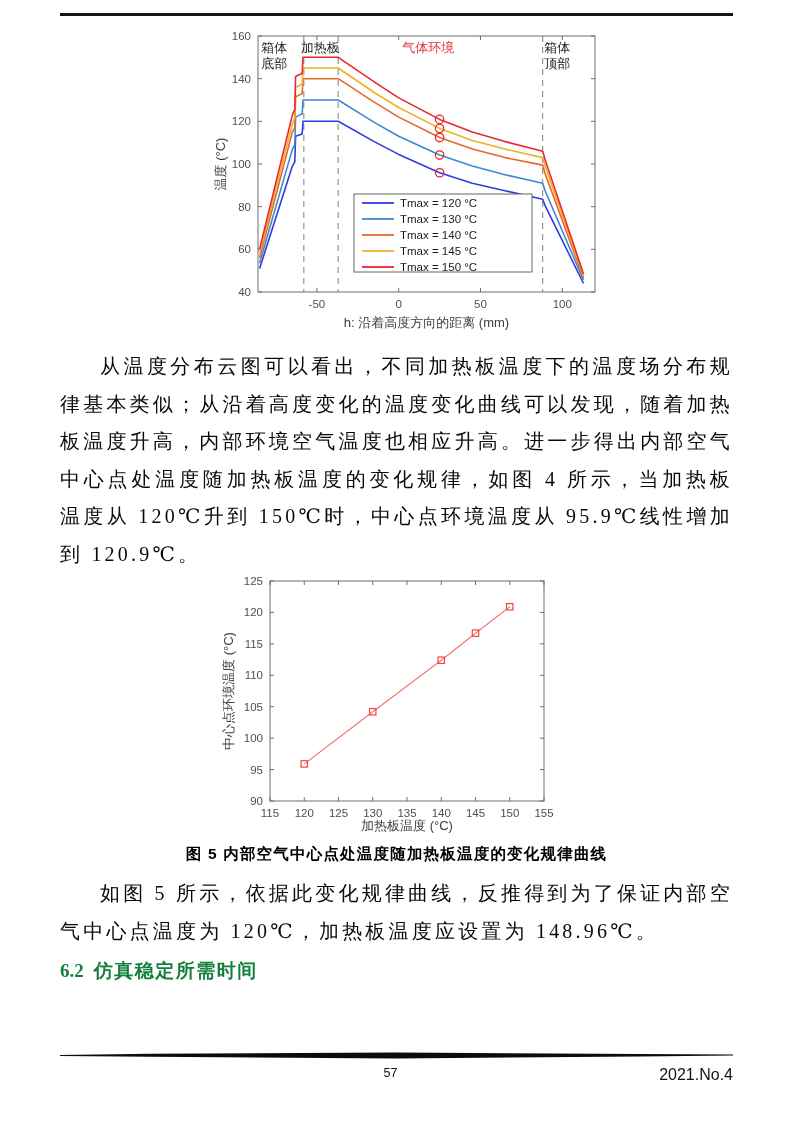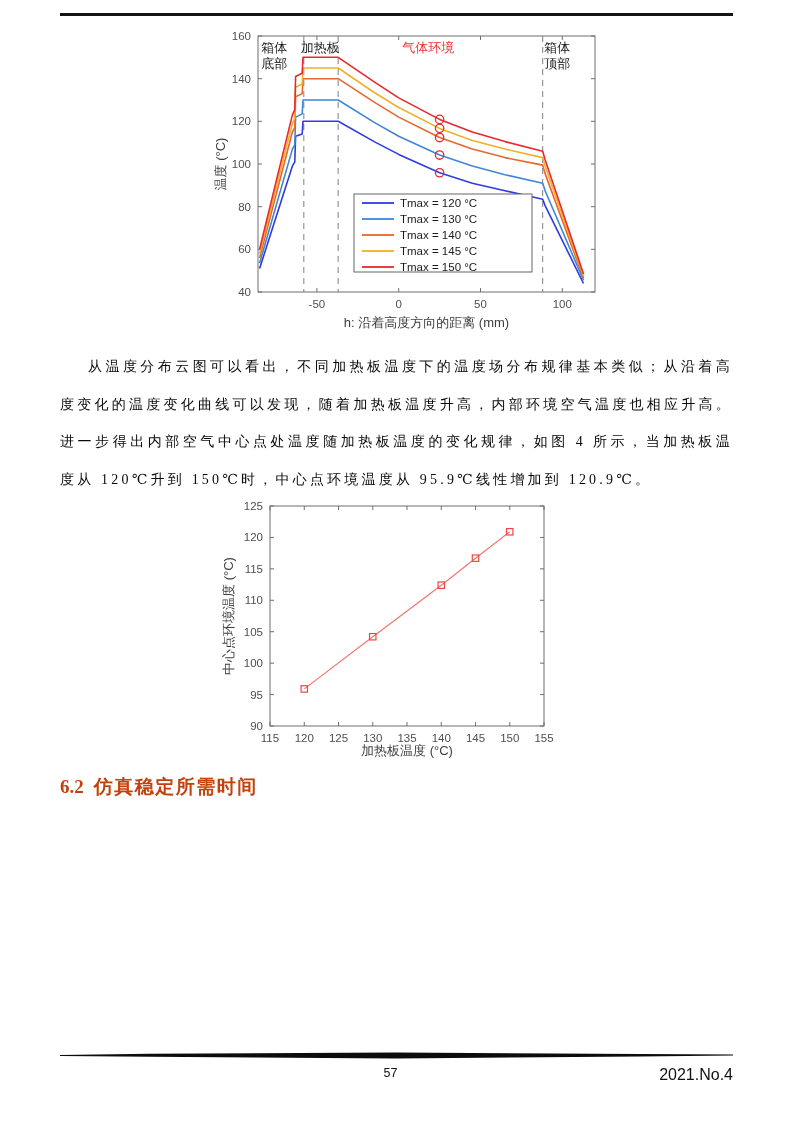--- a/index.html
+++ b/index.html
@@ -33,32 +33,32 @@
     margin-top:3px;
     text-align:center;
     font-family:"Liberation Sans","DejaVu Sans",sans-serif;
     font-weight:bold;
     font-size:15.5px;
     letter-spacing:1.2px;
     color:#000;
   }
   .para{
     margin:10px 0 0 0;
-    font-size:14px;
+    font-size:20px;
     line-height:37.5px;
     letter-spacing:3.2px;
     text-align:justify;
     text-indent:2em;
     color:#0a0a0a;
   }
   .section-heading{
     margin-top:8px;
     font-size:19px;
     font-weight:bold;
-    color:#c2410c;
+    color:#15803d;
   }
   .section-heading .sec-num{
     font-family:"Liberation Serif","DejaVu Serif",serif;
     letter-spacing:0;
   }
   .section-heading .sec-title{
     font-family:"Liberation Sans","DejaVu Sans",sans-serif;
     margin-left:10px;
     letter-spacing:1.5px;
   }
@@ -238,22 +238,24 @@
           <polyline points="84.3,190.9 152.8,138.7 221.3,87.2 255.5,60.2 289.8,33.8" fill="none" stroke="#f4726d" stroke-width="1.1" stroke-linejoin="round"></polyline>
           <rect x="81.05" y="187.7142857142857" width="6.4" height="6.4" fill="none" stroke="#ef4640" stroke-width="1.2"></rect>
           <rect x="149.55" y="135.54285714285714" width="6.4" height="6.4" fill="none" stroke="#ef4640" stroke-width="1.2"></rect>
           <rect x="218.05" y="83.99999999999996" width="6.4" height="6.4" fill="none" stroke="#ef4640" stroke-width="1.2"></rect>
           <rect x="252.3" y="56.971428571428554" width="6.4" height="6.4" fill="none" stroke="#ef4640" stroke-width="1.2"></rect>
           <rect x="286.55" y="30.571428571428537" width="6.4" height="6.4" fill="none" stroke="#ef4640" stroke-width="1.2"></rect>
           <text x="187" y="257" text-anchor="middle" class="axlabel">加热板温度 (°C)</text>
           <text x="13" y="118" text-anchor="middle" class="axlabel" transform="rotate(-90 13 118)">中心点环境温度 (°C)</text>
         </svg>
     </div>
+    <div class="fig-caption">图 5 内部空气中心点处温度随加热板温度的变化规律曲线</div>
   </figure>
 
+  <p class="para">如图 5 所示，依据此变化规律曲线，反推得到为了保证内部空气中心点温度为 120℃，加热板温度应设置为 148.96℃。</p>
 
   <h3 class="section-heading"><span class="sec-num">6.2</span><span class="sec-title">仿真稳定所需时间</span></h3>
 
   <div class="footer">
     <svg width="673" height="8">
       <polygon points="0,3 90,1.8 336,0.6 580,2 673,2.6 673,3.6 580,4.6 336,6.4 90,4.8 0,4.1" fill="#0c0c0c"></polygon>
     </svg>
     <div class="footer-texts">
       <span class="page-number">57</span>
       <span class="issue-label">2021.No.4</span>

